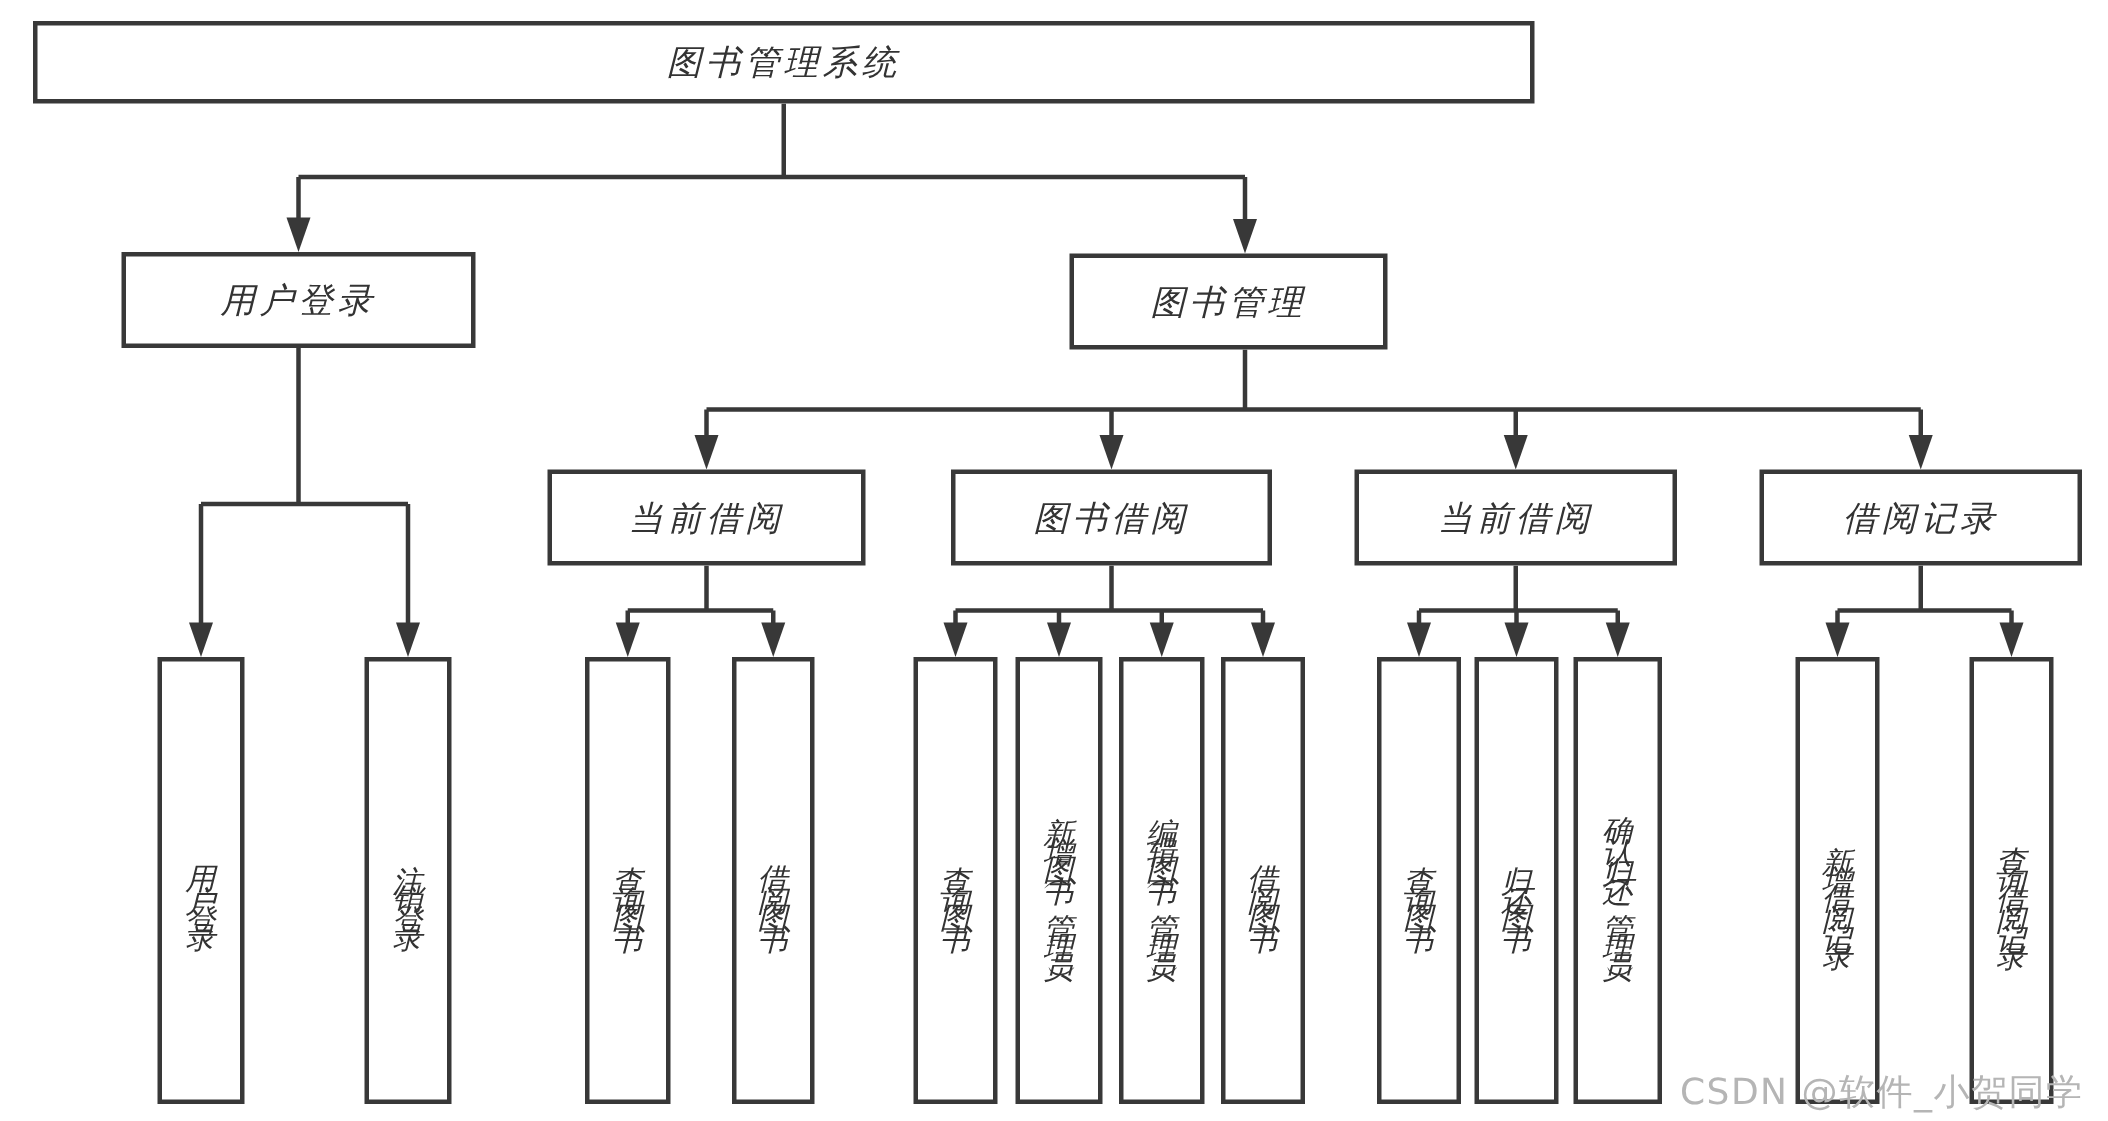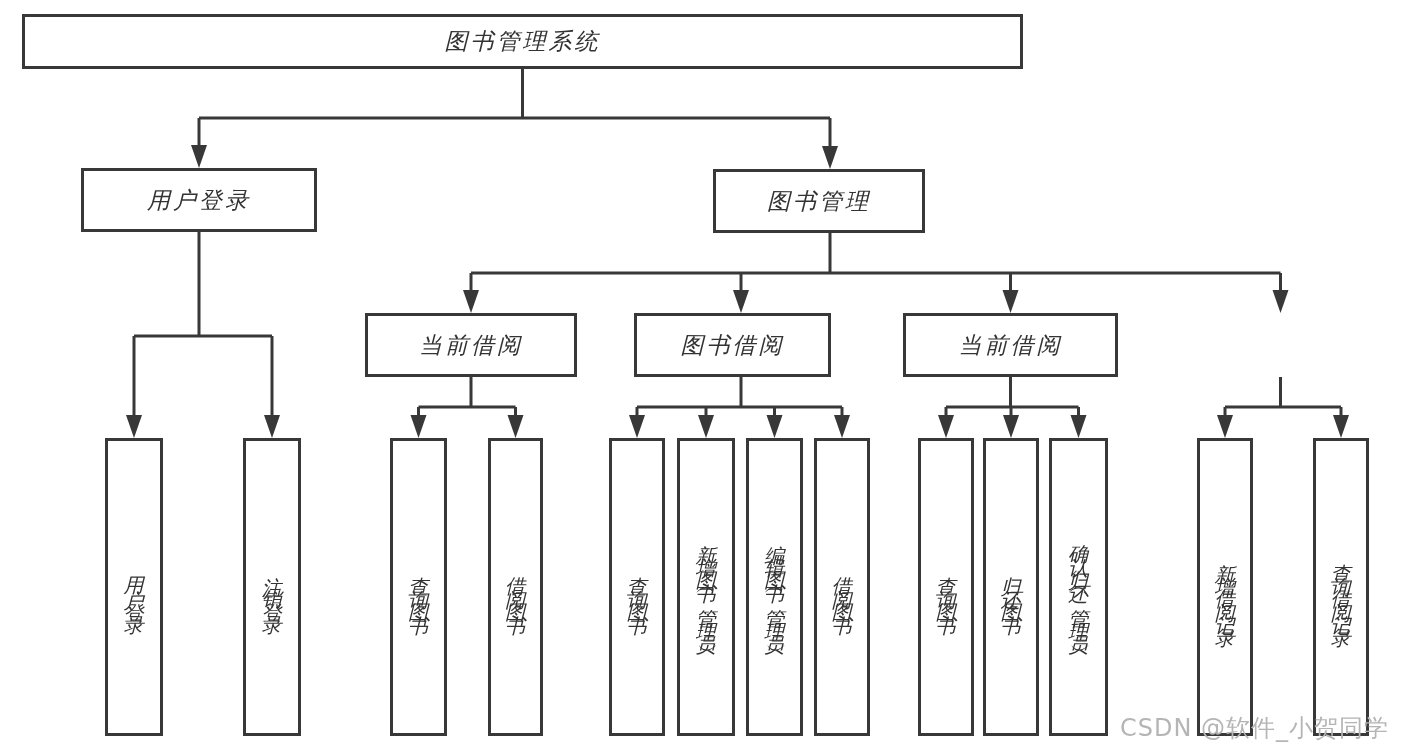--- a/index.html
+++ b/index.html
@@ -93,22 +93,23 @@
       <path d="M1225 407 V424" stroke="#383838" stroke-width="3" fill="none"></path>
       <polygon points="1217,415 1233,415 1225,438" fill="#383838"></polygon>
       <path d="M1341 407 V424" stroke="#383838" stroke-width="3" fill="none"></path>
       <polygon points="1333,415 1349,415 1341,438" fill="#383838"></polygon>
     </svg>
   <div class="watermark">CSDN @软件_小贺同学</div>
 <div class="box" style="left: 22px; top: 14px; width: 1001px; height: 55px;">图书管理系统</div>
     <div class="box" style="left: 81px; top: 168px; width: 236px; height: 64px;">用户登录</div>
     <div class="box" style="left: 713px; top: 169px; width: 212px; height: 64px;">图书管理</div>
     <div class="box" style="left: 365px; top: 313px; width: 212px; height: 64px;">当前借阅</div>
-    <div class="box" style="left: 634px; top: 313px; width: 197px; height: 64px;">图书借阅</div>
+    <div class="box" style="left: 634px; top: 313px; width: 214px; height: 64px;">图书借阅</div>
     <div class="box" style="left: 903px; top: 313px; width: 215px; height: 64px; text-align: center;">当前借阅</div>
+    <div class="box" style="left: 1173px; top: 313px; width: 215px; height: 64px;">借阅记录</div>
     <div class="box v" style="left: 105px; top: 438px; width: 58px; height: 298px;">用户登录</div>
     <div class="box v" style="left: 243px; top: 438px; width: 58px; height: 298px;">注销登录</div>
     <div class="box v" style="left: 390px; top: 438px; width: 57px; height: 298px;">查询图书</div>
     <div class="box v" style="left: 488px; top: 438px; width: 55px; height: 298px;">借阅图书</div>
     <div class="box v" style="left: 609px; top: 438px; width: 56px; height: 298px;">查询图书</div>
     <div class="box v" style="left: 677px; top: 438px; width: 58px; height: 298px;">新增图书（管理员）</div>
     <div class="box v" style="left: 746px; top: 438px; width: 57px; height: 298px;">编辑图书（管理员）</div>
     <div class="box v" style="left: 814px; top: 438px; width: 56px; height: 298px;">借阅图书</div>
     <div class="box v" style="left: 918px; top: 438px; width: 56px; height: 298px;">查询图书</div>
     <div class="box v" style="left: 983px; top: 438px; width: 56px; height: 298px;">归还图书</div>

